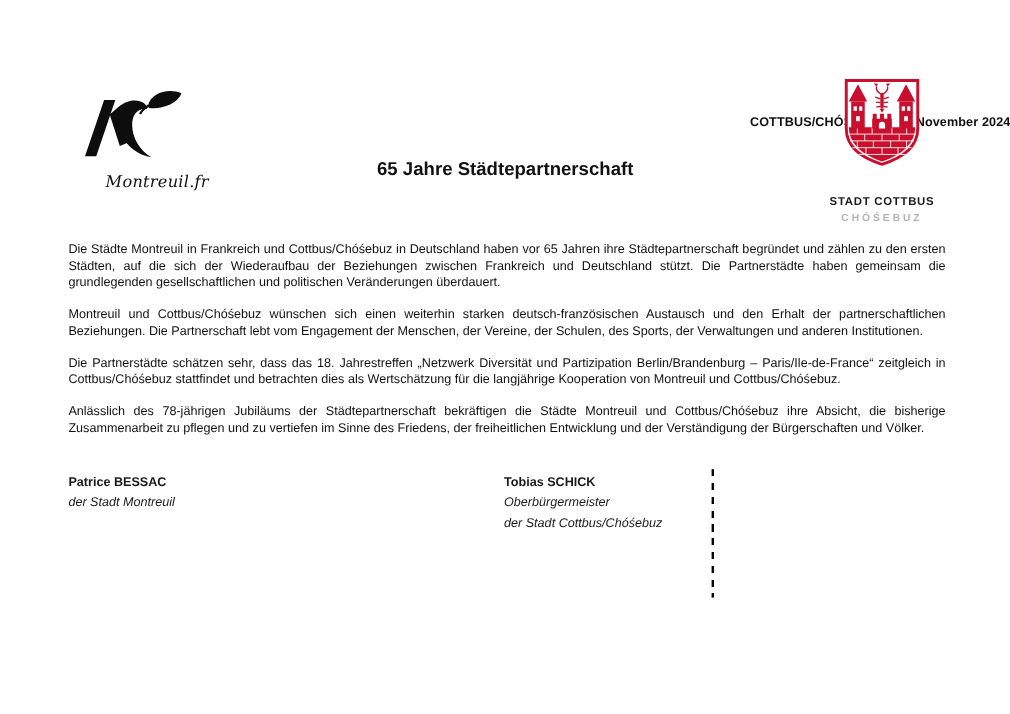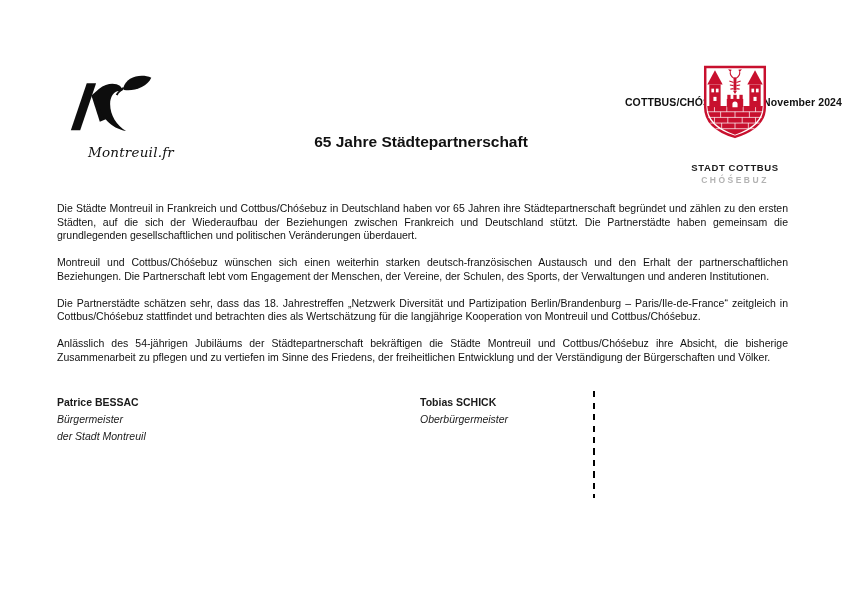--- a/index.html
+++ b/index.html
@@ -142,30 +142,30 @@
     <div class="cottbus-line1">STADT COTTBUS</div>
     <div class="cottbus-line2">CHÓŚEBUZ</div>
   </div>
 
   <div class="doc-title">65 Jahre Städtepartnerschaft</div>
 
   <div class="body-text">
     <p>Die Städte Montreuil in Frankreich und Cottbus/Chóśebuz in Deutschland haben vor 65 Jahren ihre Städtepartnerschaft begründet und zählen zu den ersten Städten, auf die sich der Wiederaufbau der Beziehungen zwischen Frankreich und Deutschland stützt. Die Partnerstädte haben gemeinsam die grundlegenden gesellschaftlichen und politischen Veränderungen überdauert.</p>
     <p>Montreuil und Cottbus/Chóśebuz wünschen sich einen weiterhin starken deutsch-französischen Austausch und den Erhalt der partnerschaftlichen Beziehungen. Die Partnerschaft lebt vom Engagement der Menschen, der Vereine, der Schulen, des Sports, der Verwaltungen und anderen Institutionen.</p>
     <p>Die Partnerstädte schätzen sehr, dass das 18. Jahrestreffen „Netzwerk Diversität und Partizipation Berlin/Brandenburg – Paris/Ile-de-France“ zeitgleich in Cottbus/Chóśebuz stattfindet und betrachten dies als Wertschätzung für die langjährige Kooperation von Montreuil und Cottbus/Chóśebuz.</p>
-    <p>Anlässlich des 54-jährigen Jubiläums der Städtepartnerschaft bekräftigen die Städte Montreuil und Cottbus/Chóśebuz ihre Absicht, die bisherige Zusammenarbeit zu pflegen und zu vertiefen im Sinne des Friedens, der freiheitlichen Entwicklung und der Verständigung der Bürgerschaften und Völker.</p>
+    <p>Anlässlich des 78-jährigen Jubiläums der Städtepartnerschaft bekräftigen die Städte Montreuil und Cottbus/Chóśebuz ihre Absicht, die bisherige Zusammenarbeit zu pflegen und zu vertiefen im Sinne des Friedens, der freiheitlichen Entwicklung und der Verständigung der Bürgerschaften und Völker.</p>
   </div>
 
   <div class="signatures">
     <div class="sig-col">
       <div class="sig-name">Patrice BESSAC</div>
-      <div class="sig-role">Bürgermeister</div>
       <div class="sig-org">der Stadt Montreuil</div>
     </div>
     <div class="sig-col">
       <div class="sig-name">Tobias SCHICK</div>
       <div class="sig-role">Oberbürgermeister</div>
+      <div class="sig-org">der Stadt Cottbus/Chóśebuz</div>
     </div>
   </div>
 
   <div class="dashed-line"></div>
 
 </div>
 
 </body></html>

